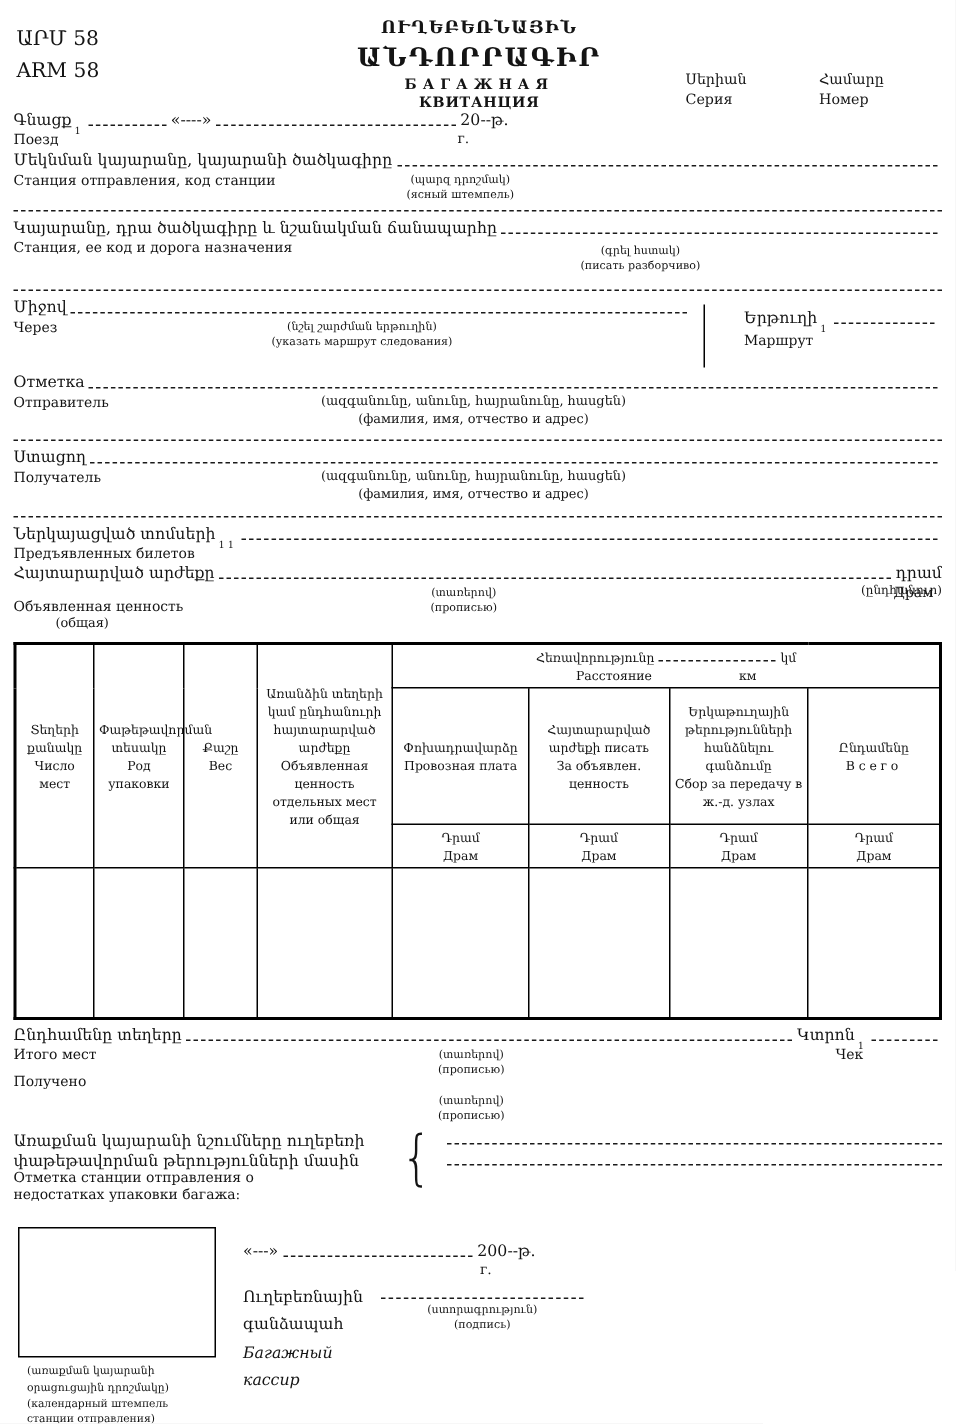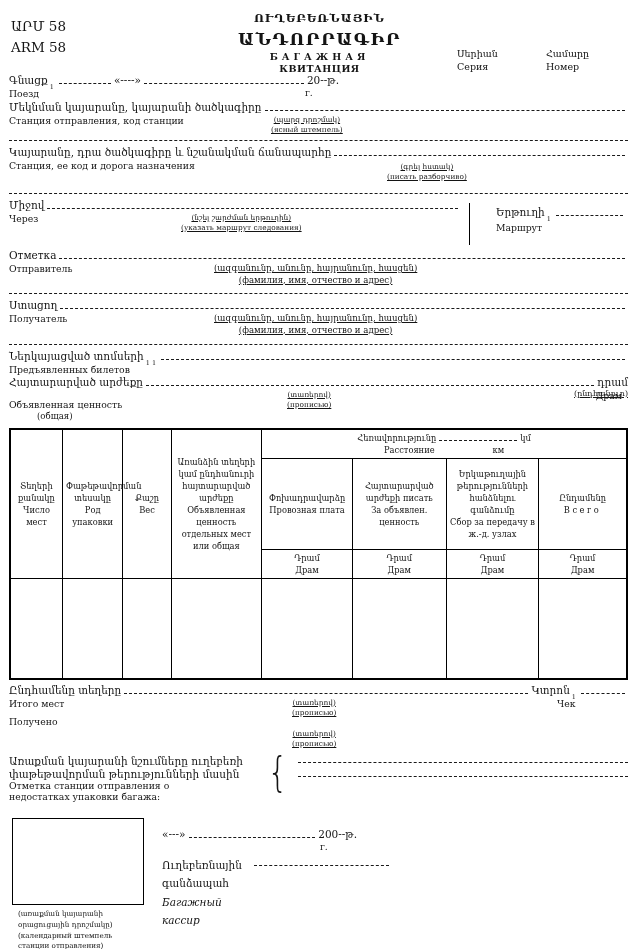--- a/index.html
+++ b/index.html
@@ -7,21 +7,21 @@
     width:637px; height:949px; margin:0 auto; background:#ffffff; color:#141414;
     position:relative; box-sizing:border-box; padding:10px 9px 0 9px;
     font-family:"DejaVu Serif","DejaVu Sans",serif; font-size:10.5px; line-height:1.2;
     overflow:hidden;
   }
   .row { display:flex; align-items:flex-end; }
   .lbl { white-space:nowrap; }
   .ru  { font-size:9.3px; }
   .fill { flex:1 1 auto; height:0; border-bottom:1.3px dashed #1a1a1a; align-self:flex-end; margin:0 3px 3px 3px; min-width:14px; }
   sup { font-size:6.5px; line-height:0; margin:0 2px; }
-  .hint2 { font-size:7.4px; line-height:1.35; text-align:center;text-decoration:underline; }
+  .hint2 { font-size:7.4px; line-height:1.35; text-align:center; }
   .sep { height:0; border-bottom:1.3px dashed #1a1a1a; margin:3px 0 5px 0; }
   .sect { position:relative; }
   .abs { position:absolute; }
   .it { font-style:italic; }
 
   
   .header { position:relative; height:64px; }
   .code { position:absolute; left:2px; top:6px; font-size:13.5px; line-height:1.55; }
   .titleblock { position:absolute; left:218px; top:2px; width:185px; text-align:center; }
   .t1 { font-size:11.5px; font-weight:bold; letter-spacing:1px; }
@@ -333,18 +333,22 @@
       <div class="ru" style="margin-left:158px">г.</div>
       <div style="display:flex; margin-top:4px">
         <div style="width:92px; line-height:1.75">
           <div>Ուղեբեռնային</div>
           <div>գանձապահ</div>
           <div class="it">Багажный</div>
           <div class="it">кассир</div>
         </div>
         <div style="width:135px; padding-top:0">
           <div class="fl" style="height:9px"></div>
+          <div class="hint2" style="margin-top:2px">
+            <div>(ստորագրություն)</div>
+            <div>(подпись)</div>
+          </div>
         </div>
       </div>
     </div>
   </div>
 
 </div>
 
 </body></html>

